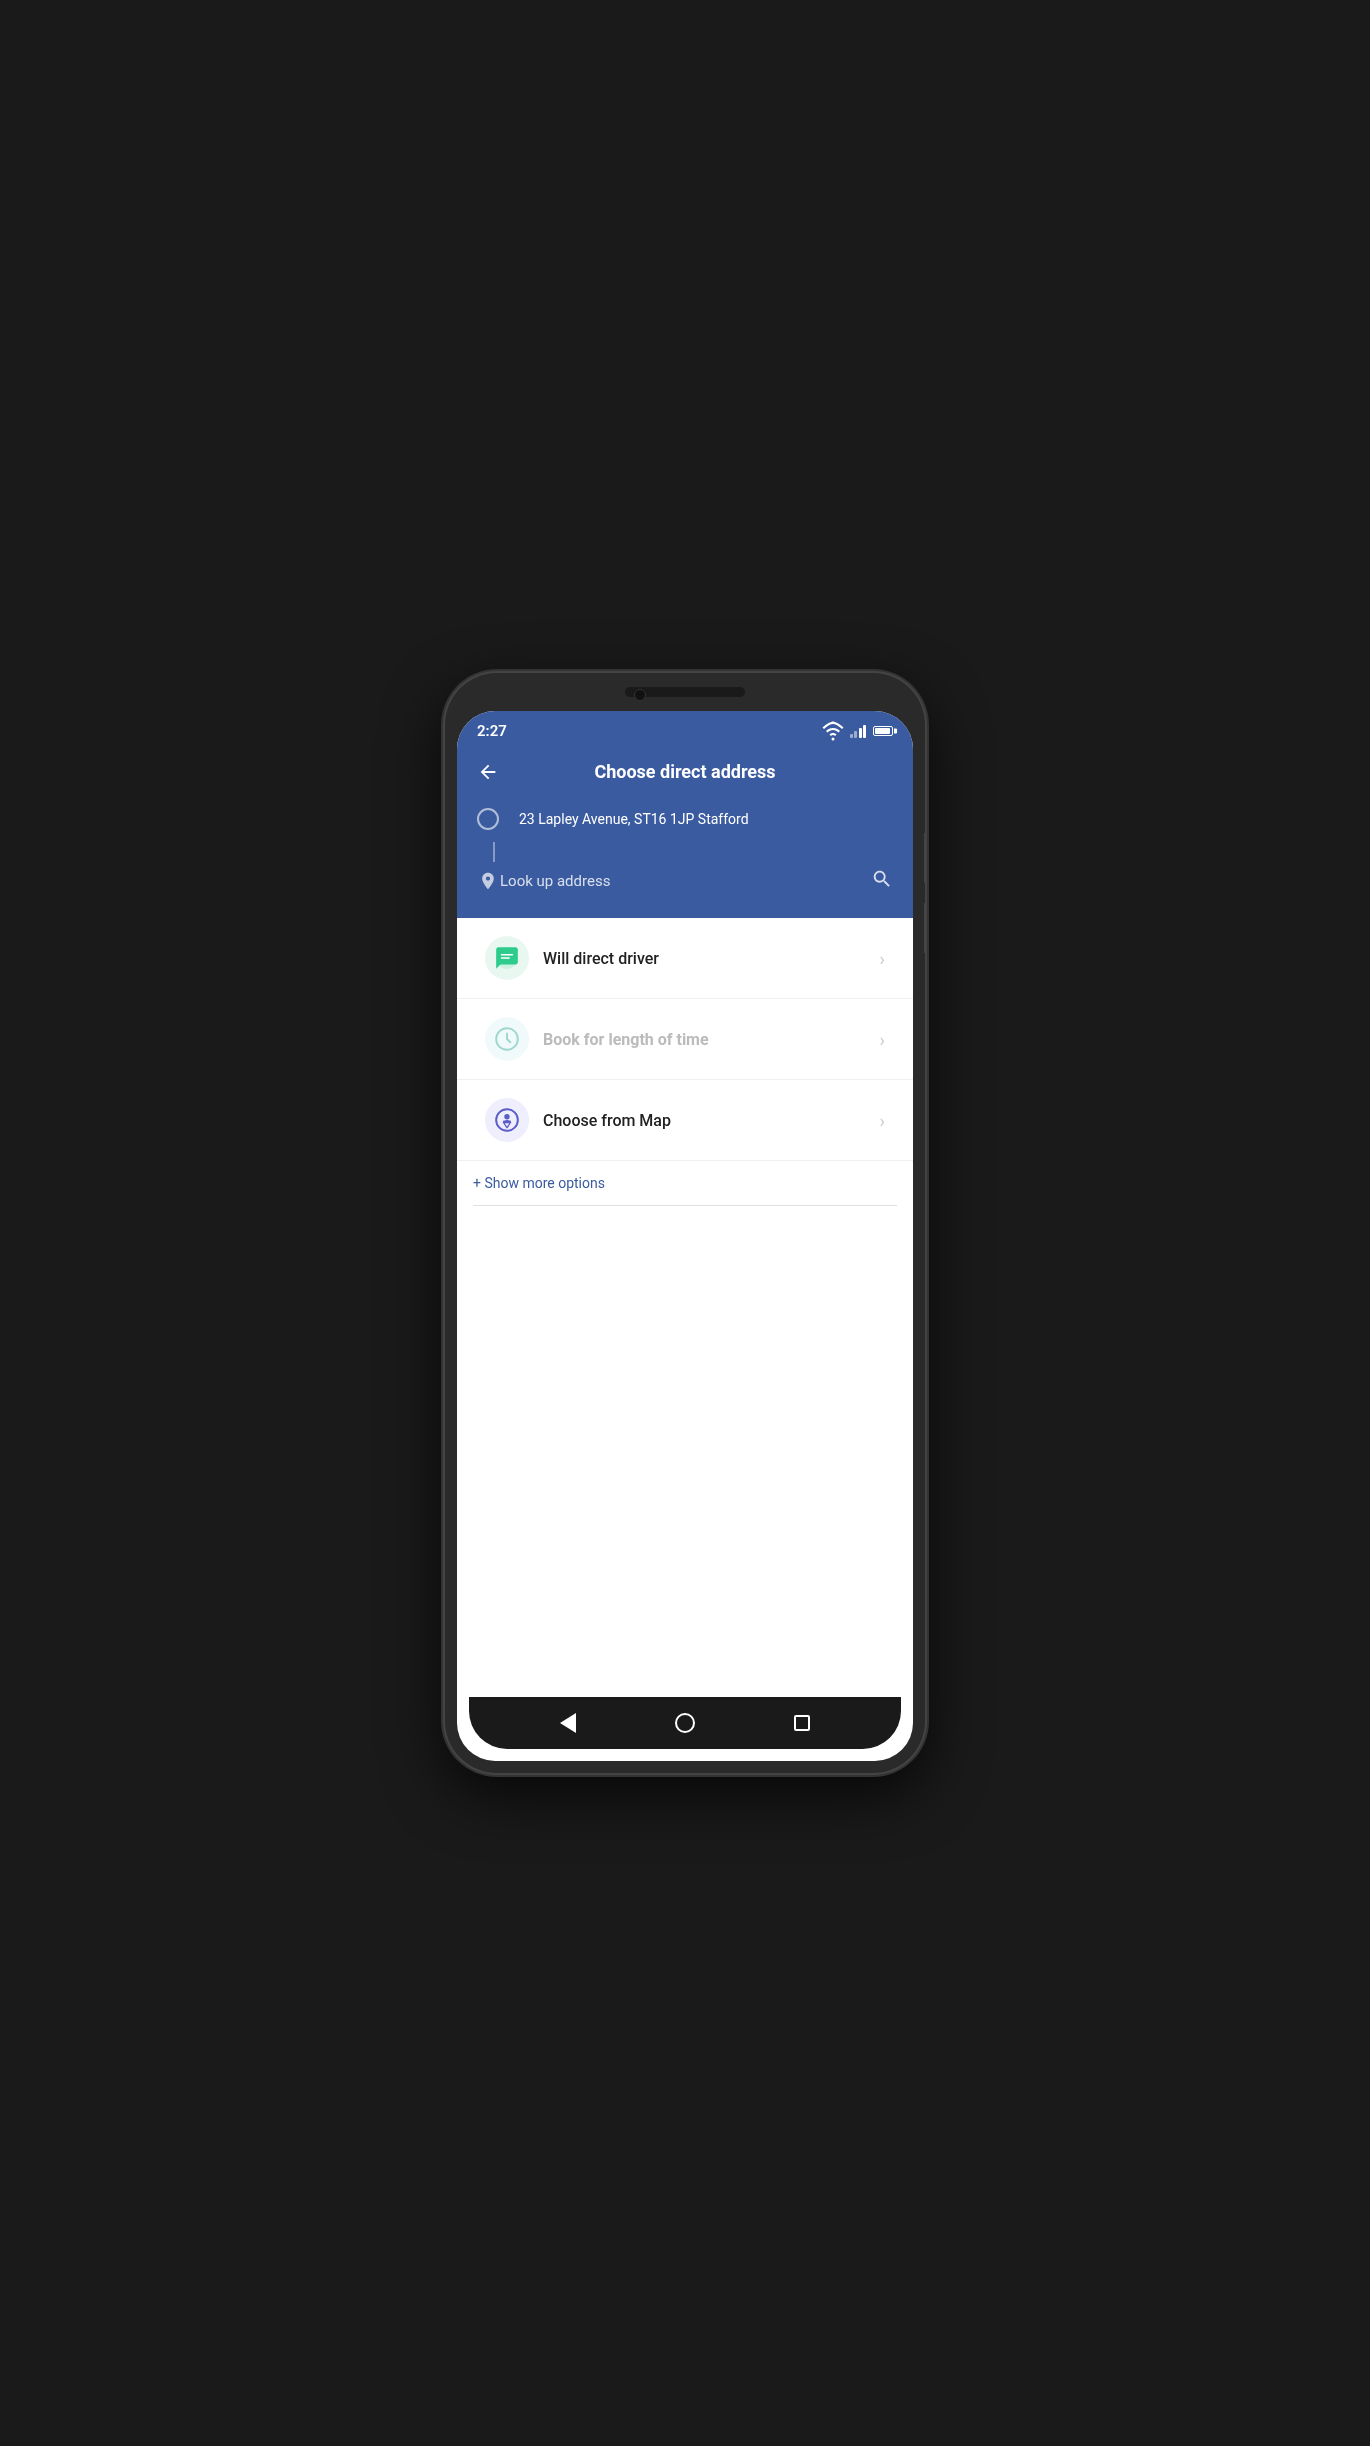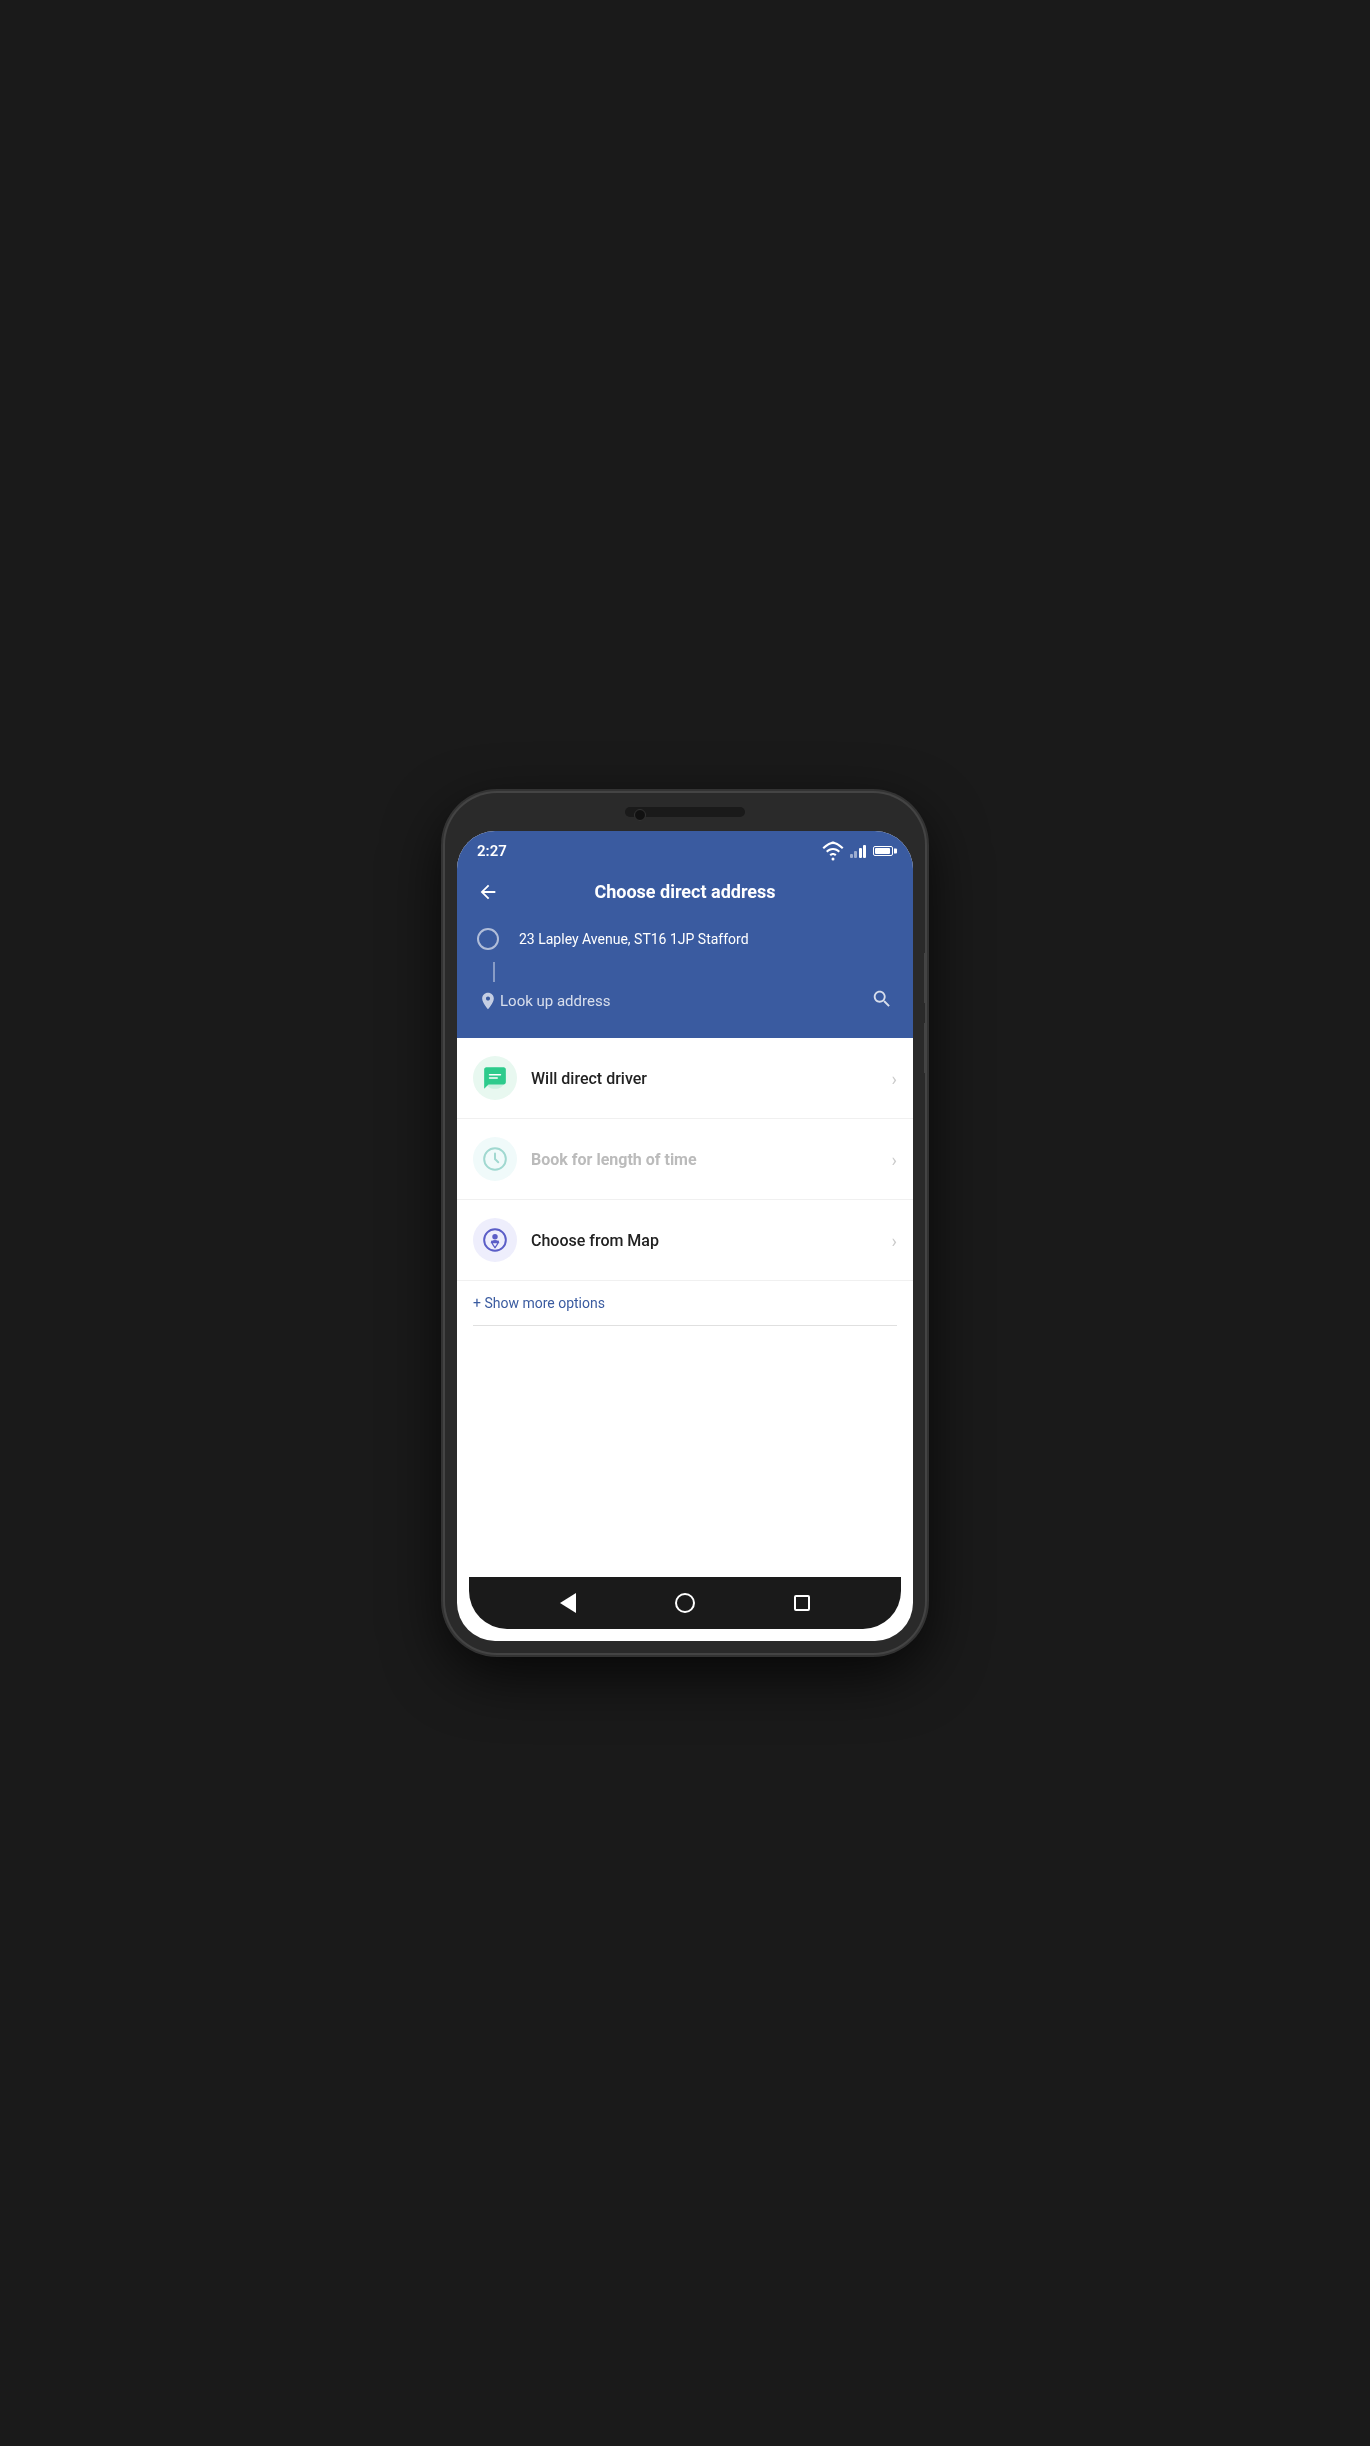--- a/index.html
+++ b/index.html
@@ -7,21 +7,21 @@
       background: #1a1a1a;
       display: flex;
       justify-content: center;
       align-items: center;
       min-height: 100vh;
       font-family: 'Roboto', Arial, sans-serif;
     }
 
     .phone-frame {
       width: 480px;
-      height: 860px;
+      height: 1100px;
       background: #2a2a2a;
       border-radius: 52px;
       position: relative;
       box-shadow: 0 0 0 2px #444, 0 0 0 4px #333, 0 20px 60px rgba(0,0,0,0.8);
       overflow: hidden;
       display: flex;
       flex-direction: column;
     }
 
     
@@ -238,21 +238,21 @@
     
     .content-area {
       background: #fff;
       flex: 1;
       overflow-y: auto;
     }
 
     .menu-item {
       display: flex;
       align-items: center;
-      padding: 18px 16px;
+      padding: 18px 28px;
       border-bottom: 1px solid #f0f0f0;
       cursor: pointer;
       gap: 14px;
     }
 
     .menu-item-icon {
       width: 44px;
       height: 44px;
       border-radius: 50%;
       display: flex;

